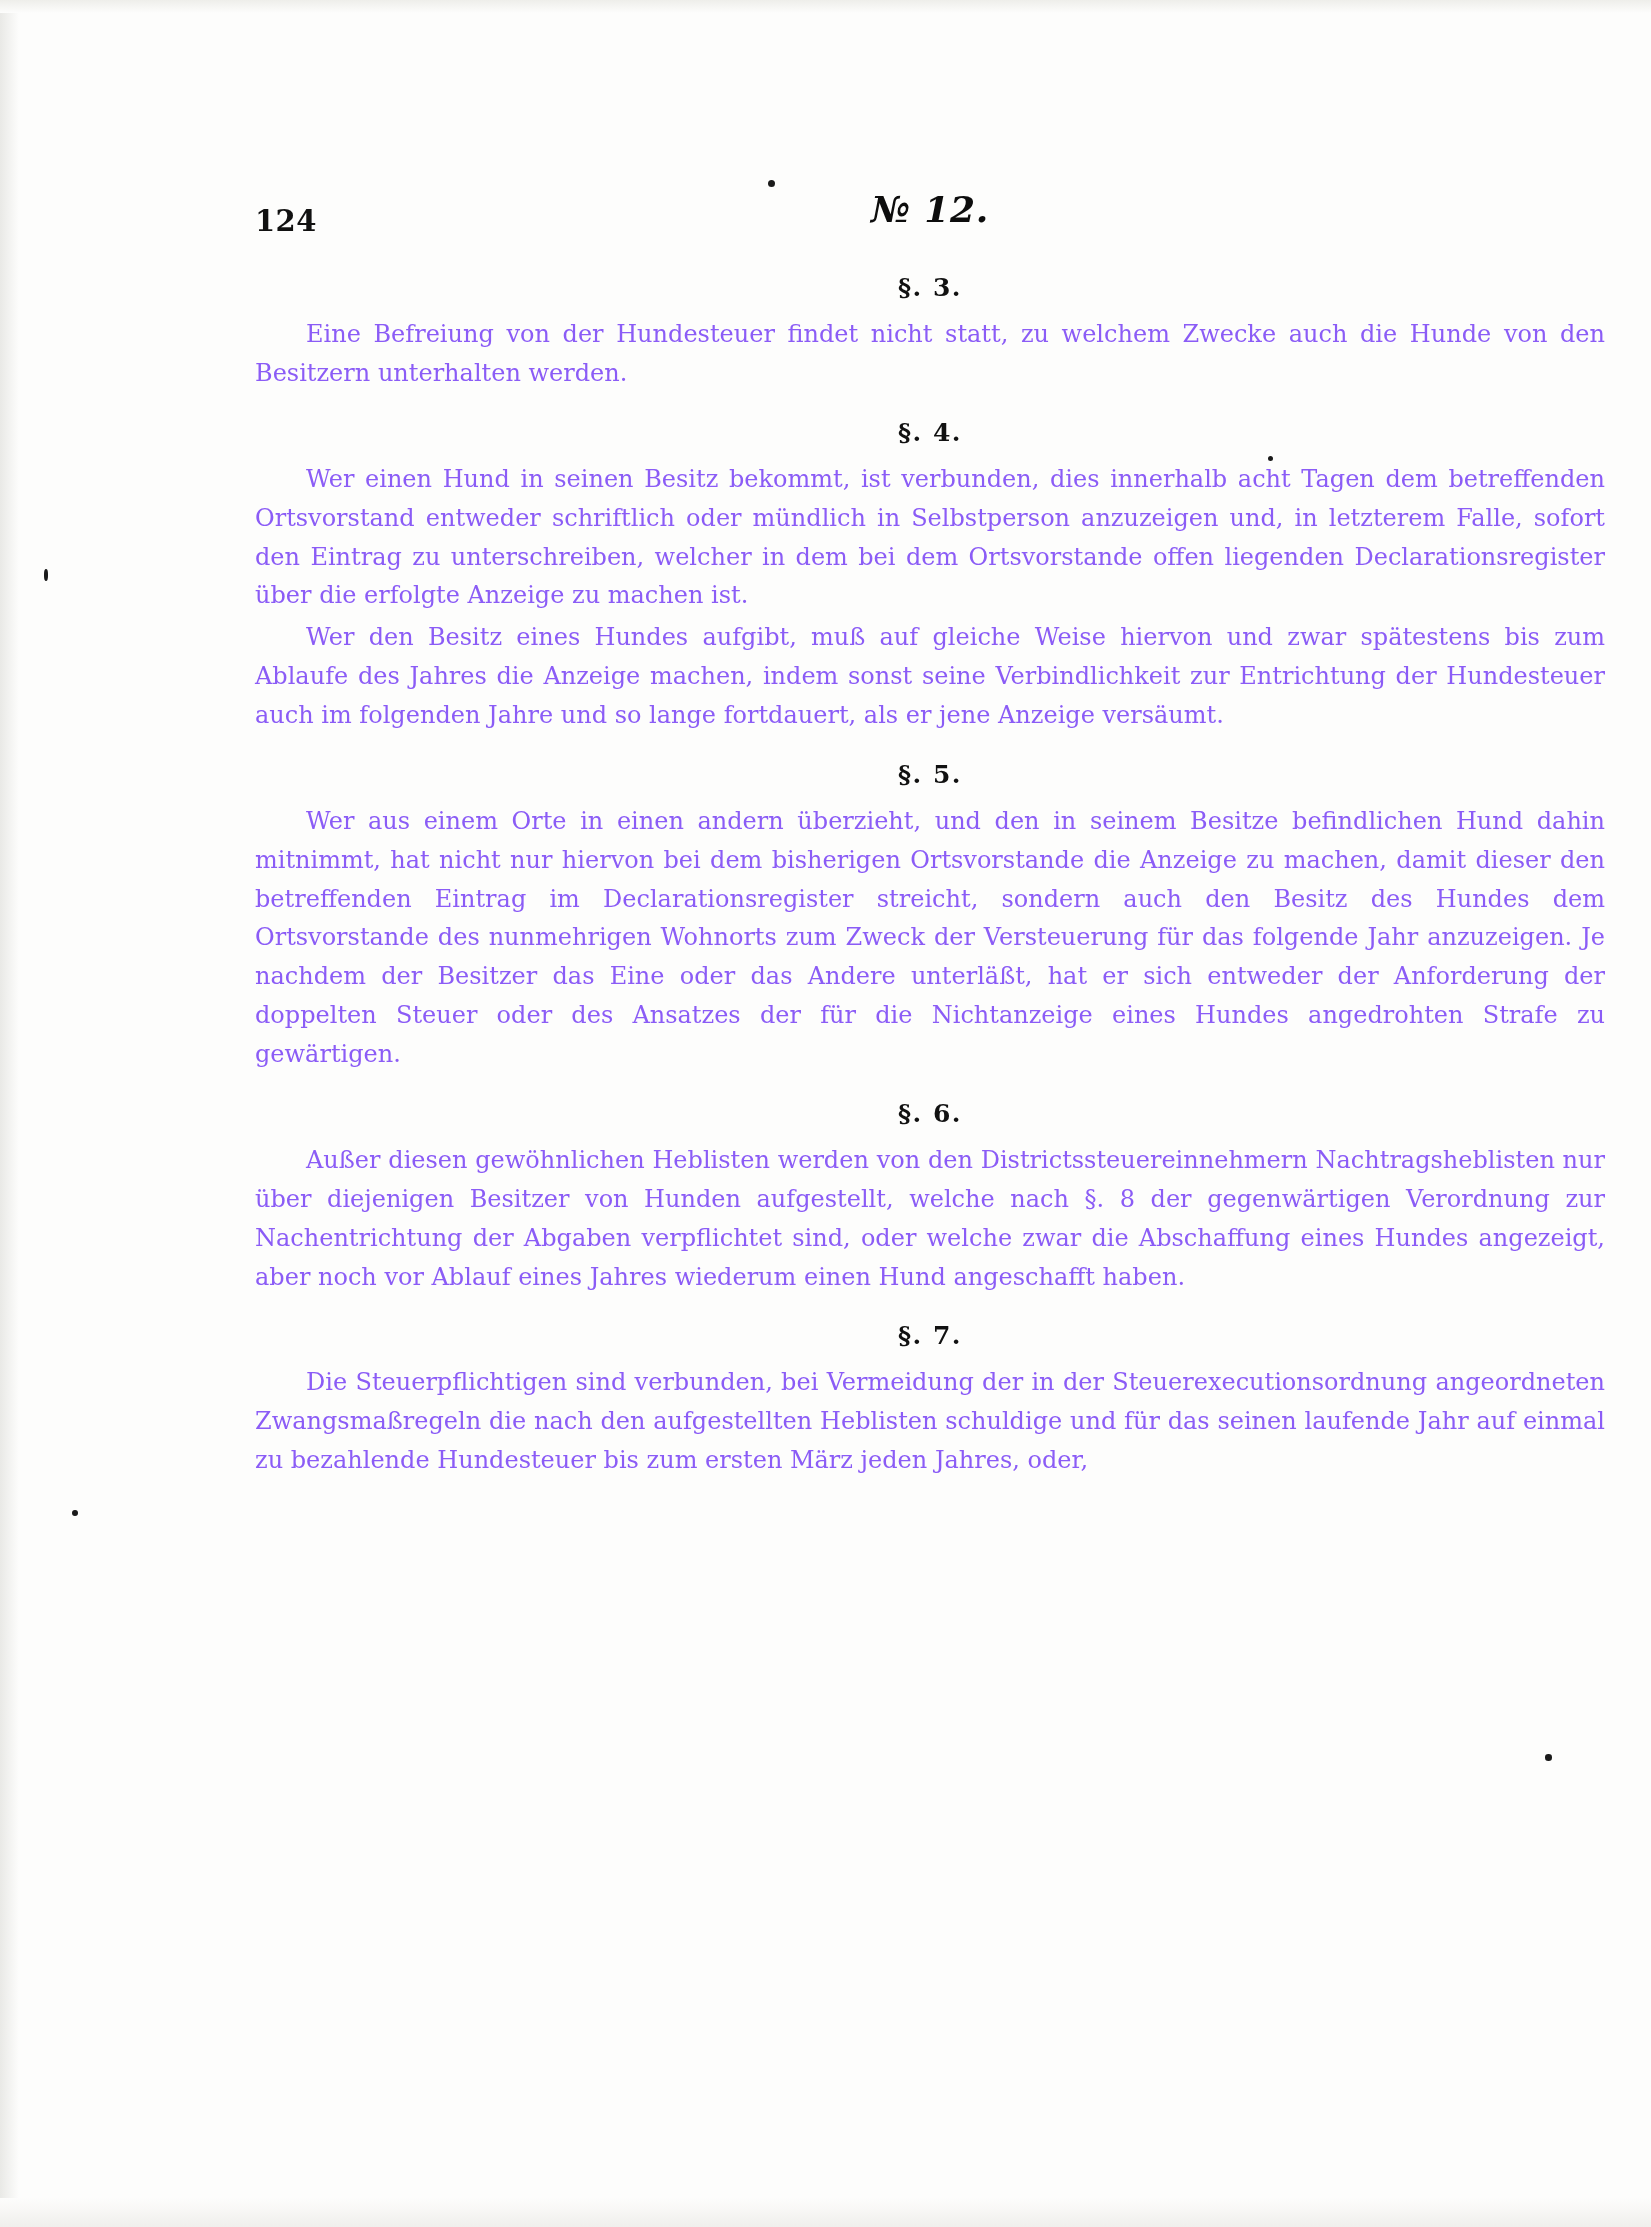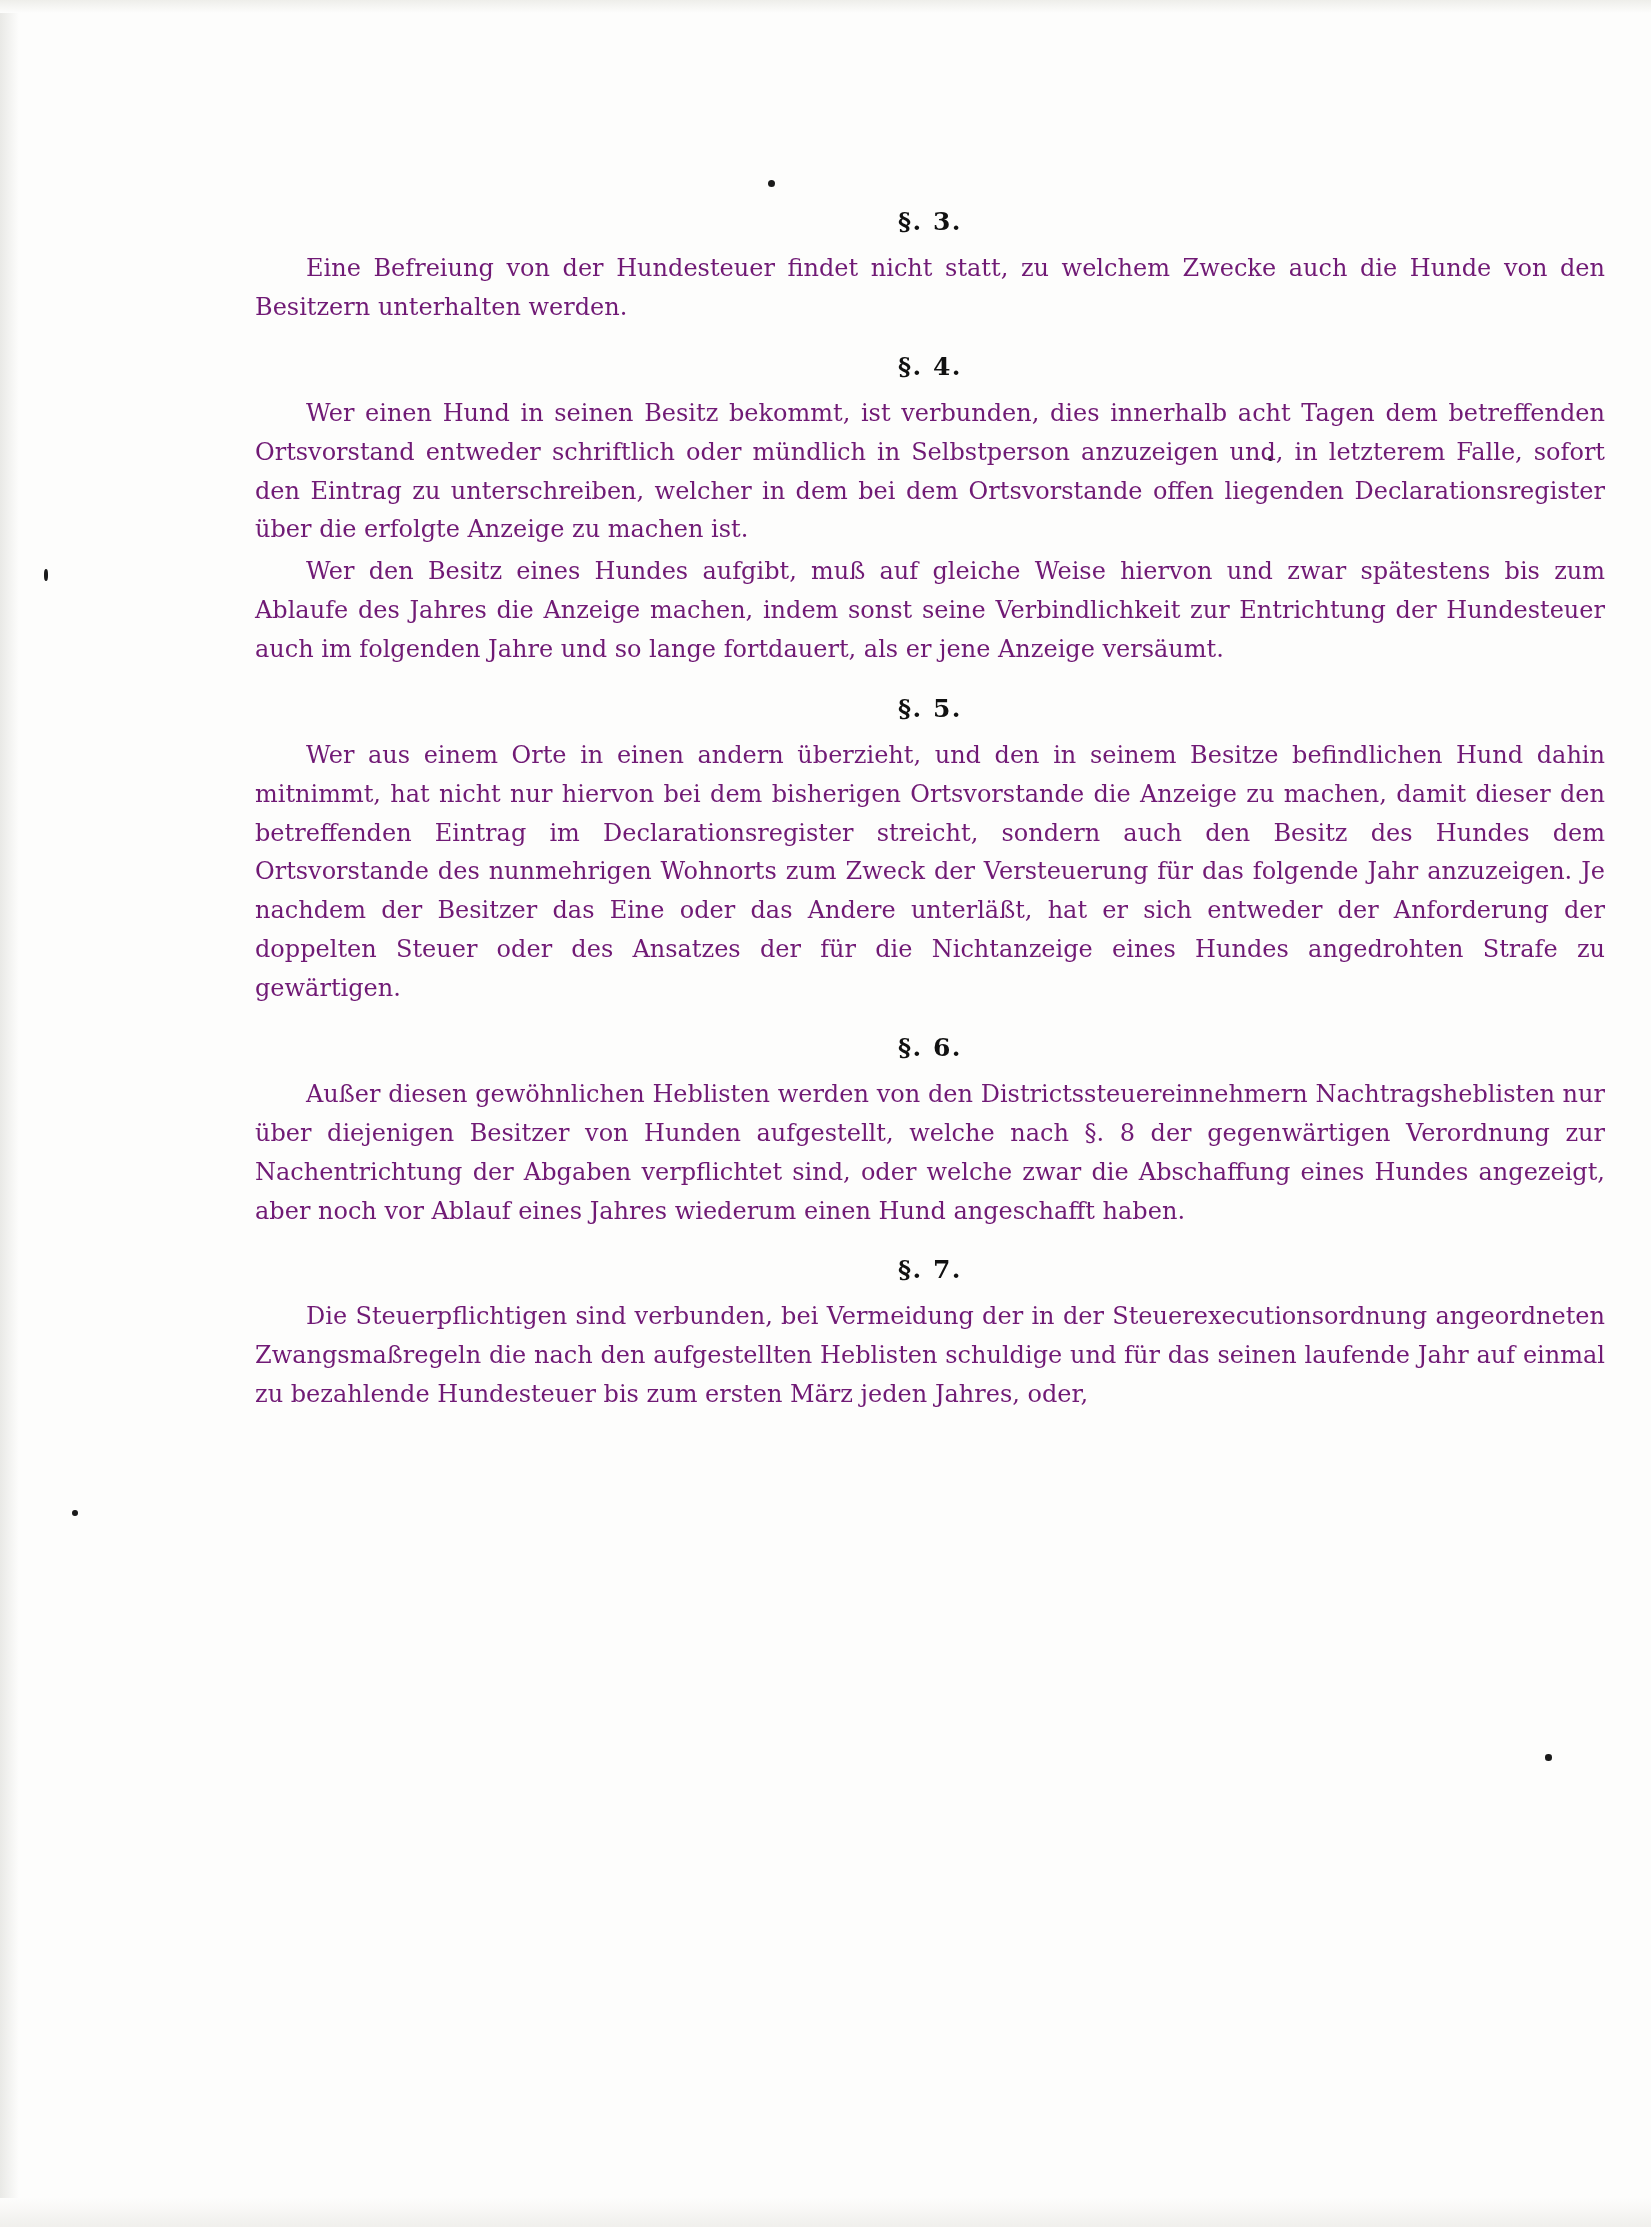--- a/index.html
+++ b/index.html
@@ -89,21 +89,21 @@
     color: #111;
     font-family: "DejaVu Serif", serif;
   }
 
   p.para {
     margin: 0 0 2.9px 0;
     text-align: justify;
     text-justify: inter-word;
     font-size: 24px;
     line-height: 1.62;
-    color: #701a75;
+    color: #8b5cf6;
     text-indent: 51px;
     font-family: "DejaVu Serif", serif;
     -webkit-font-smoothing: none;
   }
 </style>
 </head>
 <body>
 
 <div class="page">
   <div class="scan-edge-left"></div>
@@ -111,20 +111,24 @@
   <div class="scan-edge-bottom"></div>
 
   <div class="speck" style="left:768px; top:180px; width:7.3px; height:7.3px;"></div>
   <div class="speck" style="left:1268px; top:456px; width:5.1px; height:5.1px;"></div>
   <div class="speck" style="left:1545px; top:1754px; width:6.6px; height:6.6px;"></div>
   <div class="speck" style="left:72px; top:1510px; width:5.8px; height:5.8px;"></div>
   <div class="speck" style="left:44px; top:569px; width:4.4px; height:11.7px;"></div>
 
   <div class="content">
 
+    <div class="header-row">
+      <div class="folio">124</div>
+      <div class="issue">№ 12.</div>
+    </div>
 
     <div class="section-num">§. 3.</div>
     <p class="para">Eine Befreiung von der Hundesteuer findet nicht statt, zu welchem Zwecke auch die Hunde von den Besitzern unterhalten werden.</p>
 
     <div class="section-num">§. 4.</div>
     <p class="para">Wer einen Hund in seinen Besitz bekommt, ist verbunden, dies innerhalb acht Tagen dem betreffenden Ortsvorstand entweder schriftlich oder mündlich in Selbstperson anzuzeigen und, in letzterem Falle, sofort den Eintrag zu unterschreiben, welcher in dem bei dem Ortsvorstande offen liegenden Declarationsregister über die erfolgte Anzeige zu machen ist.</p>
     <p class="para">Wer den Besitz eines Hundes aufgibt, muß auf gleiche Weise hiervon und zwar spätestens bis zum Ablaufe des Jahres die Anzeige machen, indem sonst seine Verbindlichkeit zur Entrichtung der Hundesteuer auch im folgenden Jahre und so lange fortdauert, als er jene Anzeige versäumt.</p>
 
     <div class="section-num">§. 5.</div>
     <p class="para">Wer aus einem Orte in einen andern überzieht, und den in seinem Besitze befindlichen Hund dahin mitnimmt, hat nicht nur hiervon bei dem bisherigen Ortsvorstande die Anzeige zu machen, damit dieser den betreffenden Eintrag im Declarationsregister streicht, sondern auch den Besitz des Hundes dem Ortsvorstande des nunmehrigen Wohnorts zum Zweck der Versteuerung für das folgende Jahr anzuzeigen. Je nachdem der Besitzer das Eine oder das Andere unterläßt, hat er sich entweder der Anforderung der doppelten Steuer oder des Ansatzes der für die Nichtanzeige eines Hundes angedrohten Strafe zu gewärtigen.</p>

